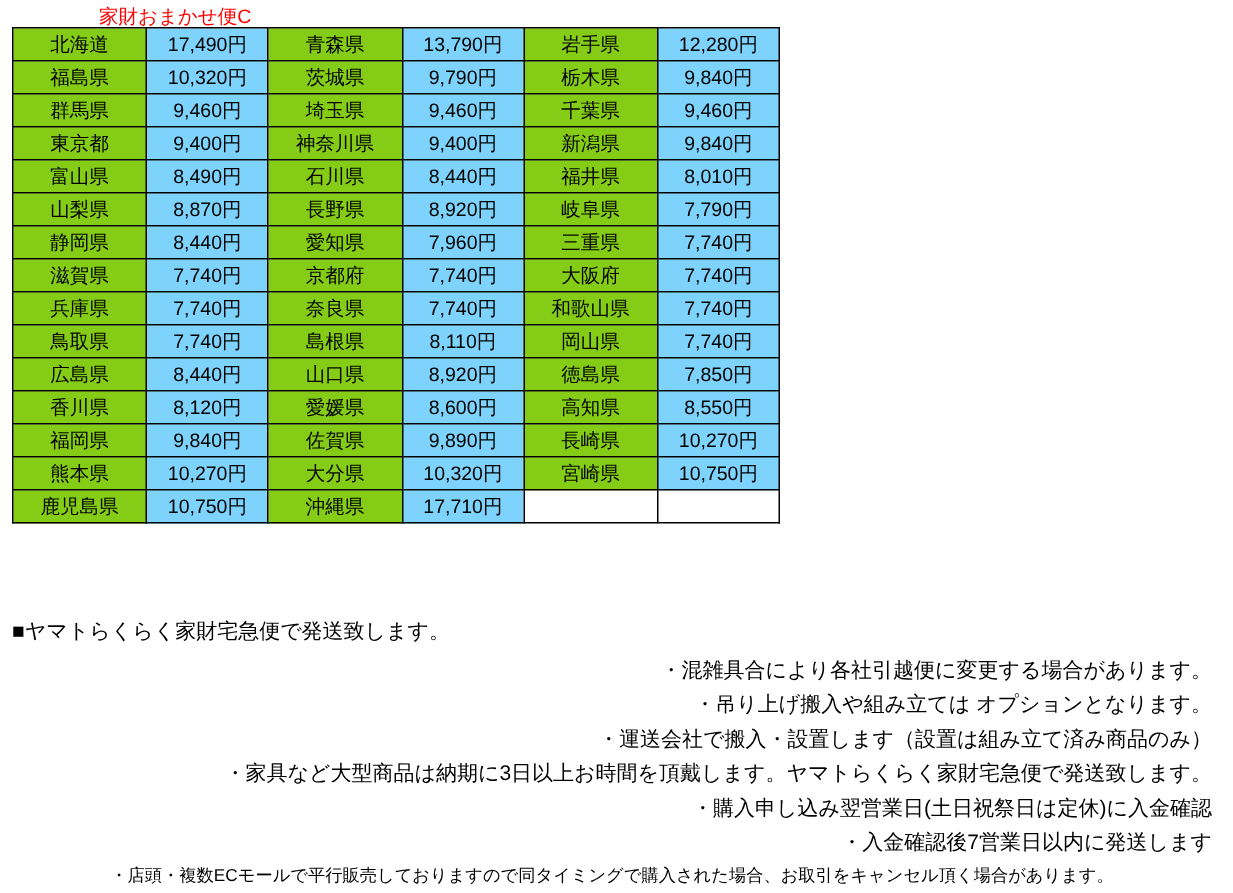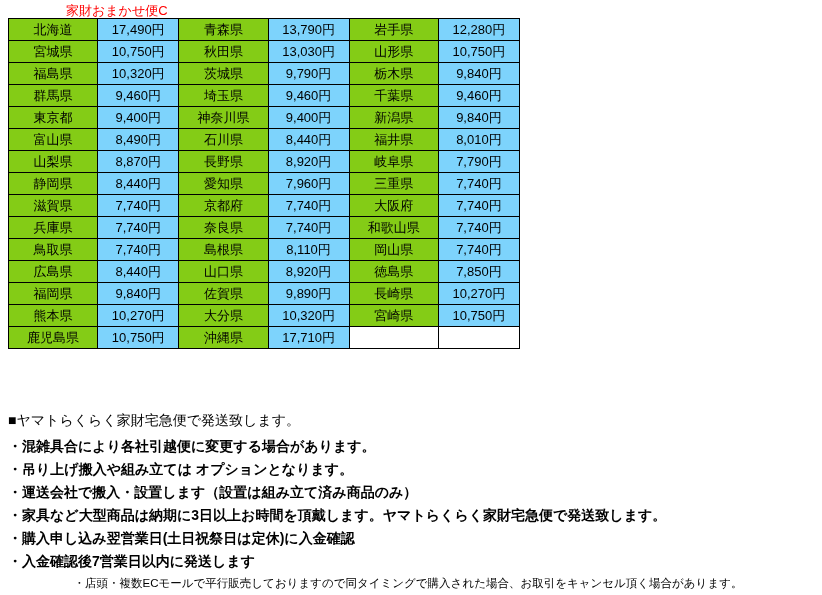--- a/index.html
+++ b/index.html
@@ -64,23 +64,24 @@
     width: 800px;
   }
   .note-head {
     font-size: 14px;
     font-weight: normal;
     margin: 0 0 8px 0;
     letter-spacing: 0px;
   }
   .note-line {
     font-size: 14px;
-    font-weight: bold;
+    font-weight: normal;
     margin: 0 0 5px 0;
     letter-spacing: 0px;
+    text-align: right;
   }
   .note-small {
     font-size: 11.5px;
     font-weight: normal;
     margin: 4px 0 0 0;
     text-align: center;
   }
 </style>
 </head>
 <body>
@@ -93,28 +94,20 @@
     <tbody>
         <tr>
           <td class="pref">北海道</td>
           <td class="price">17,490円</td>
           <td class="pref">青森県</td>
           <td class="price">13,790円</td>
           <td class="pref">岩手県</td>
           <td class="price">12,280円</td>
         </tr>
         <tr>
-          <td class="pref">宮城県</td>
-          <td class="price">10,750円</td>
-          <td class="pref">秋田県</td>
-          <td class="price">13,030円</td>
-          <td class="pref">山形県</td>
-          <td class="price">10,750円</td>
-        </tr>
-        <tr>
           <td class="pref">福島県</td>
           <td class="price">10,320円</td>
           <td class="pref">茨城県</td>
           <td class="price">9,790円</td>
           <td class="pref">栃木県</td>
           <td class="price">9,840円</td>
         </tr>
         <tr>
           <td class="pref">群馬県</td>
           <td class="price">9,460円</td>
@@ -179,20 +172,28 @@
           <td class="pref">岡山県</td>
           <td class="price">7,740円</td>
         </tr>
         <tr>
           <td class="pref">広島県</td>
           <td class="price">8,440円</td>
           <td class="pref">山口県</td>
           <td class="price">8,920円</td>
           <td class="pref">徳島県</td>
           <td class="price">7,850円</td>
+        </tr>
+        <tr>
+          <td class="pref">香川県</td>
+          <td class="price">8,120円</td>
+          <td class="pref">愛媛県</td>
+          <td class="price">8,600円</td>
+          <td class="pref">高知県</td>
+          <td class="price">8,550円</td>
         </tr>
         <tr>
           <td class="pref">福岡県</td>
           <td class="price">9,840円</td>
           <td class="pref">佐賀県</td>
           <td class="price">9,890円</td>
           <td class="pref">長崎県</td>
           <td class="price">10,270円</td>
         </tr>
         <tr>

